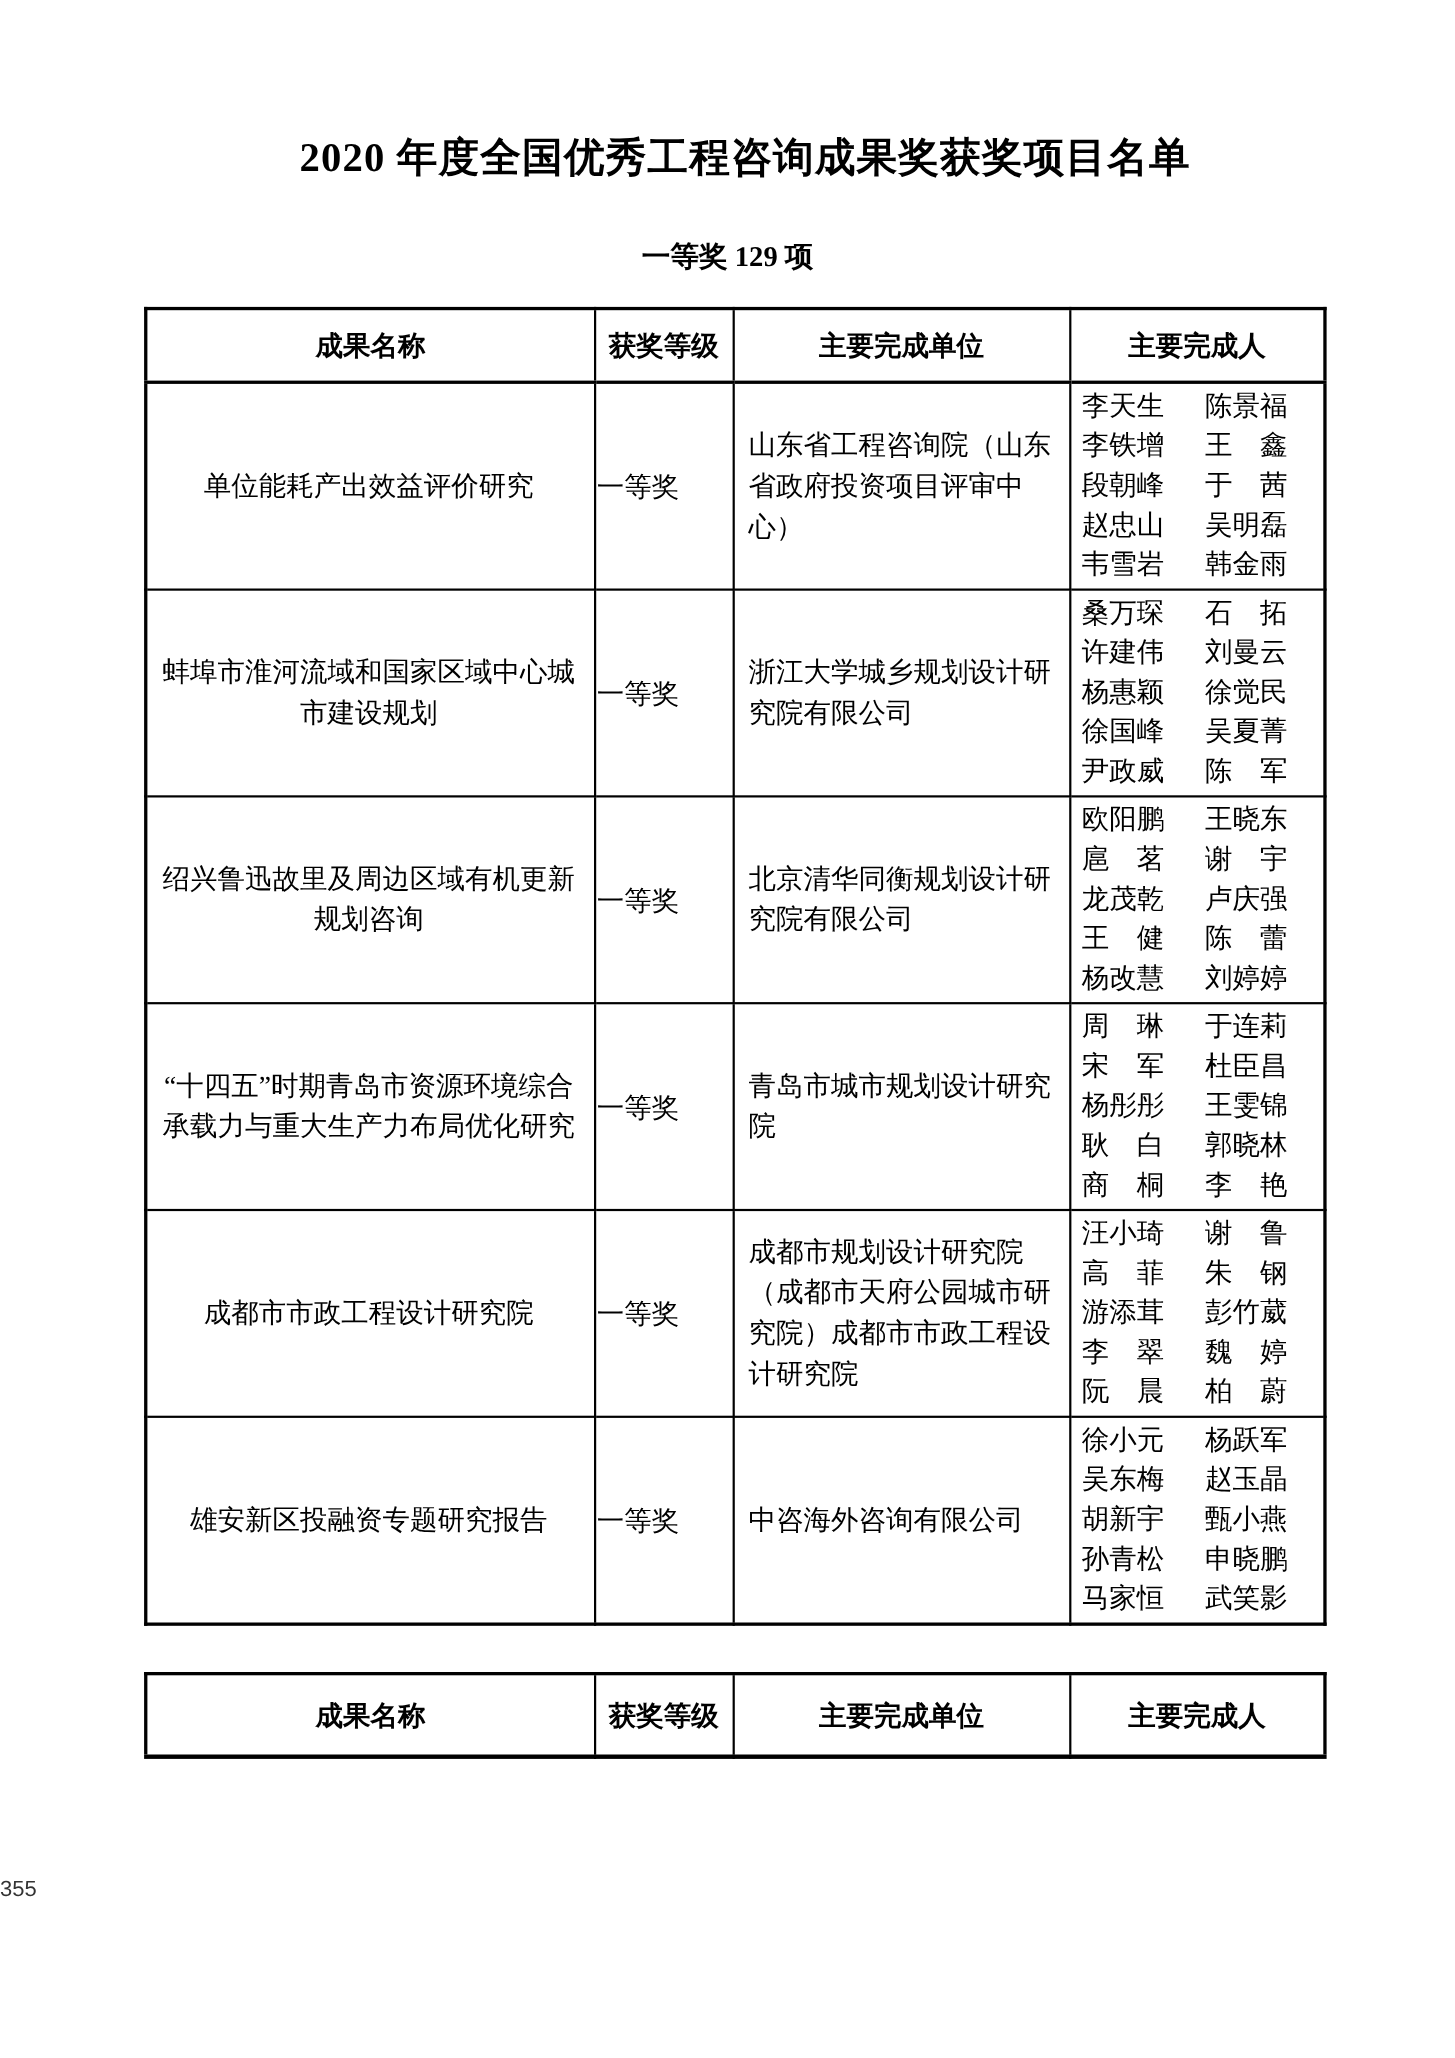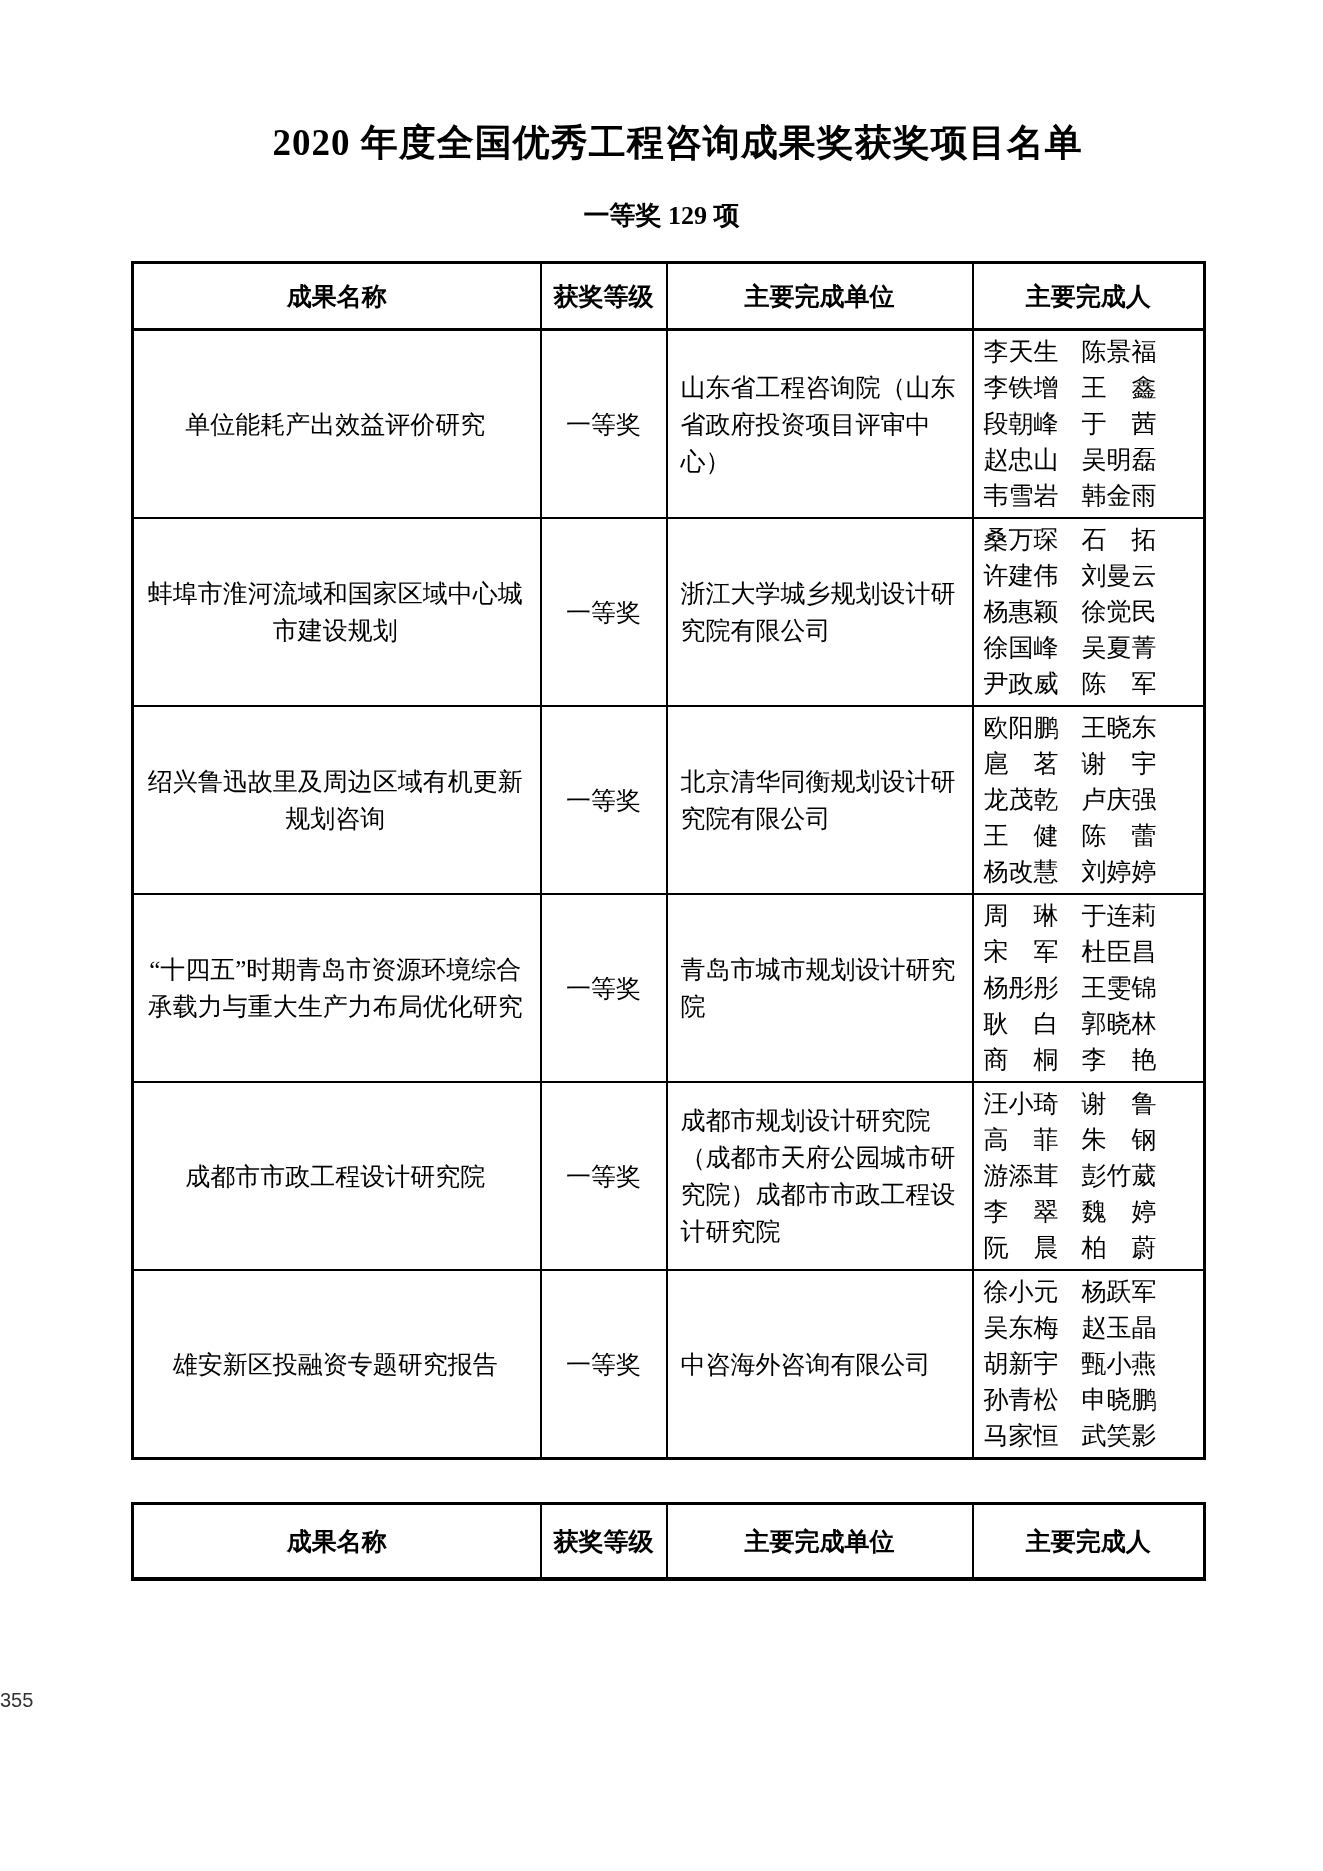--- a/index.html
+++ b/index.html
@@ -6,45 +6,45 @@
   body{
     width:1323px;height:1871px;background:#ffffff;color:#000000;
     font-family:"Liberation Serif","DejaVu Serif",serif;
     overflow:hidden;position:relative;
   }
   .title{
     padding-top:118px;text-align:center;
     font-size:37px;font-weight:bold;letter-spacing:1px;margin-left:32px;
   }
   .subtitle{
-    margin-top:30px;text-align:center;
+    margin-top:48px;text-align:center;
     font-size:26px;font-weight:bold;
   }
   table.awards{
     border-collapse:collapse;table-layout:fixed;
     margin:28px 0 0 131px;width:1072px;
     border:3px solid #000;
   }
   table.awards th, table.awards td{
     border:2px solid #000;
     font-size:25px;
     vertical-align:middle;
     overflow:hidden;
   }
   table.awards th{
     height:62px;font-weight:bold;text-align:center;
     border-bottom:3px solid #000;
   }
   table.awards tr.datarow{height:186px;}
   td.c-name{padding:6px 14px 6px 11px;line-height:37px;text-align:center;}
-  td.c-level{text-align:center;font-family:Liberation Serif, serif;}
+  td.c-level{text-align:left;font-family:Liberation Serif, serif;}
   td.c-unit{padding:6px 10px 6px 13px;line-height:37px;text-align:left;}
   td.c-people{padding:3px 4px 3px 10px;}
   .pline{display:flex;line-height:36px;white-space:nowrap;}
-  .pline .pname:first-child{width:76px;margin-right:22px;}
+  .pline .pname:first-child{width:76px;margin-right:36px;}
   table.headonly{
     border-collapse:collapse;table-layout:fixed;
     margin:42px 0 0 131px;width:1072px;
     border:3px solid #000;border-bottom:4px solid #000;
   }
   table.headonly th{
     border:2px solid #000;height:70px;
     font-size:25px;font-weight:bold;text-align:center;
     vertical-align:middle;
   }

